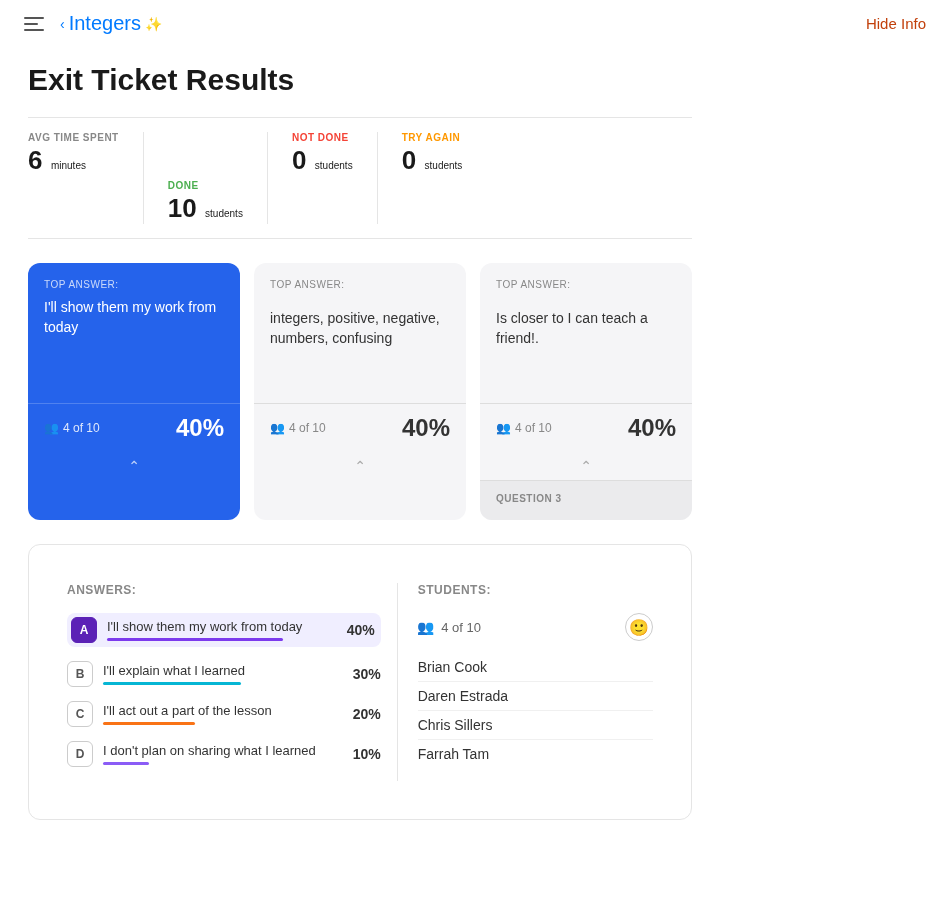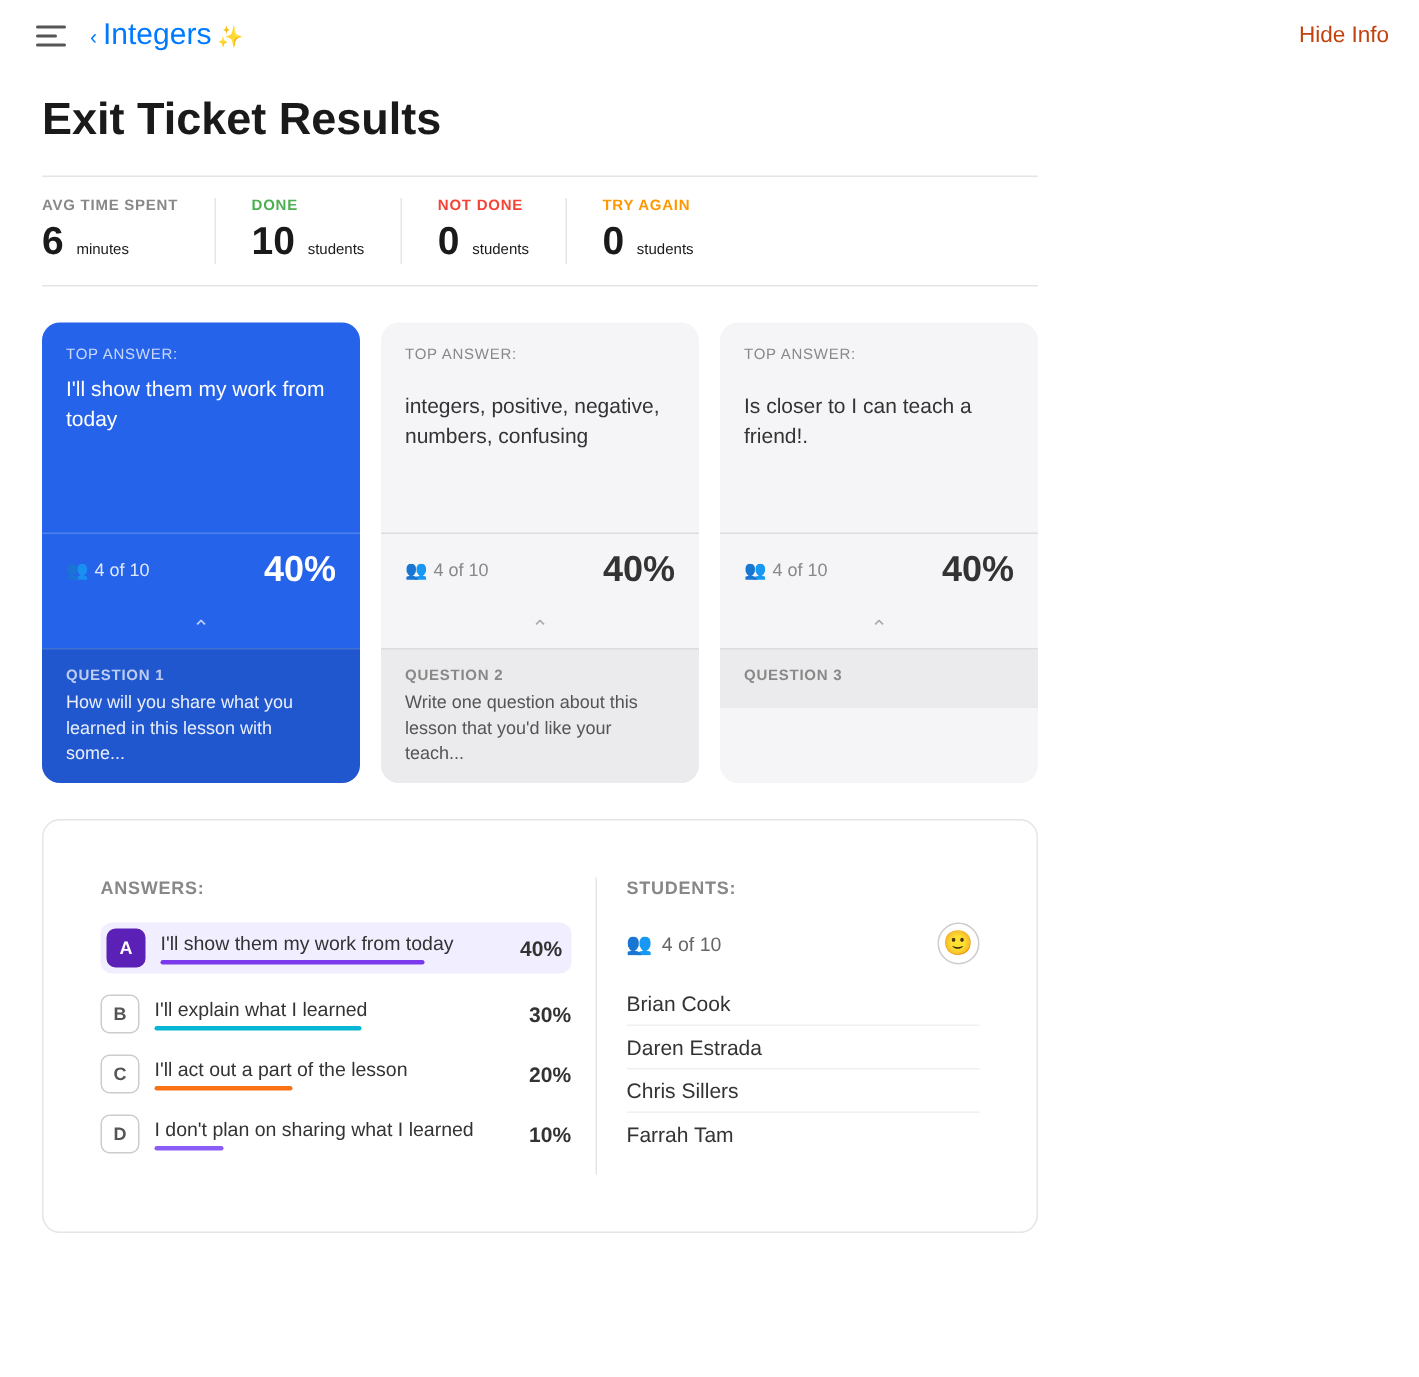--- a/index.html
+++ b/index.html
@@ -115,21 +115,21 @@
 
     .stat-label {
       font-size: 10px;
       font-weight: 600;
       letter-spacing: 0.5px;
       text-transform: uppercase;
       color: #888;
       margin-bottom: 2px;
     }
 
-    .stat-label.done { color: #4CAF50; }
+    .stat-label.done { color: #4CAF50; margin-top: 48px; }
     .stat-label.not-done { color: #F44336; }
     .stat-label.try-again { color: #FF9800; }
 
     .stat-value {
       font-size: 26px;
       font-weight: 700;
       color: #1a1a1a;
     }
 
     .stat-sub {
@@ -447,42 +447,34 @@
       <div class="card-answer">I'll show them my work from today</div>
     </div>
     <div class="card-stats">
       <div class="card-count">
         <span>👥</span>
         <span>4 of 10</span>
       </div>
       <div class="card-percent">40%</div>
     </div>
     <div class="chevron-up"></div>
-    <div class="card-bottom">
-      <div class="card-question-label">QUESTION 1</div>
-      <div class="card-question-text">How will you share what you learned in this lesson with some...</div>
-    </div>
   </div>
       <div class="question-card">
     <div class="card-top">
       <div class="card-label">TOP ANSWER:</div>
       <div class="card-answer">integers, positive, negative, numbers, confusing</div>
     </div>
     <div class="card-stats">
       <div class="card-count">
         <span>👥</span>
         <span>4 of 10</span>
       </div>
       <div class="card-percent">40%</div>
     </div>
     <div class="chevron-up"></div>
-    <div class="card-bottom">
-      <div class="card-question-label">QUESTION 2</div>
-      <div class="card-question-text">Write one question about this lesson that you'd like your teach...</div>
-    </div>
   </div>
       <div class="question-card">
     <div class="card-top">
       <div class="card-label">TOP ANSWER:</div>
       <div class="card-answer">Is closer to I can teach a friend!.</div>
     </div>
     <div class="card-stats">
       <div class="card-count">
         <span>👥</span>
         <span>4 of 10</span>

